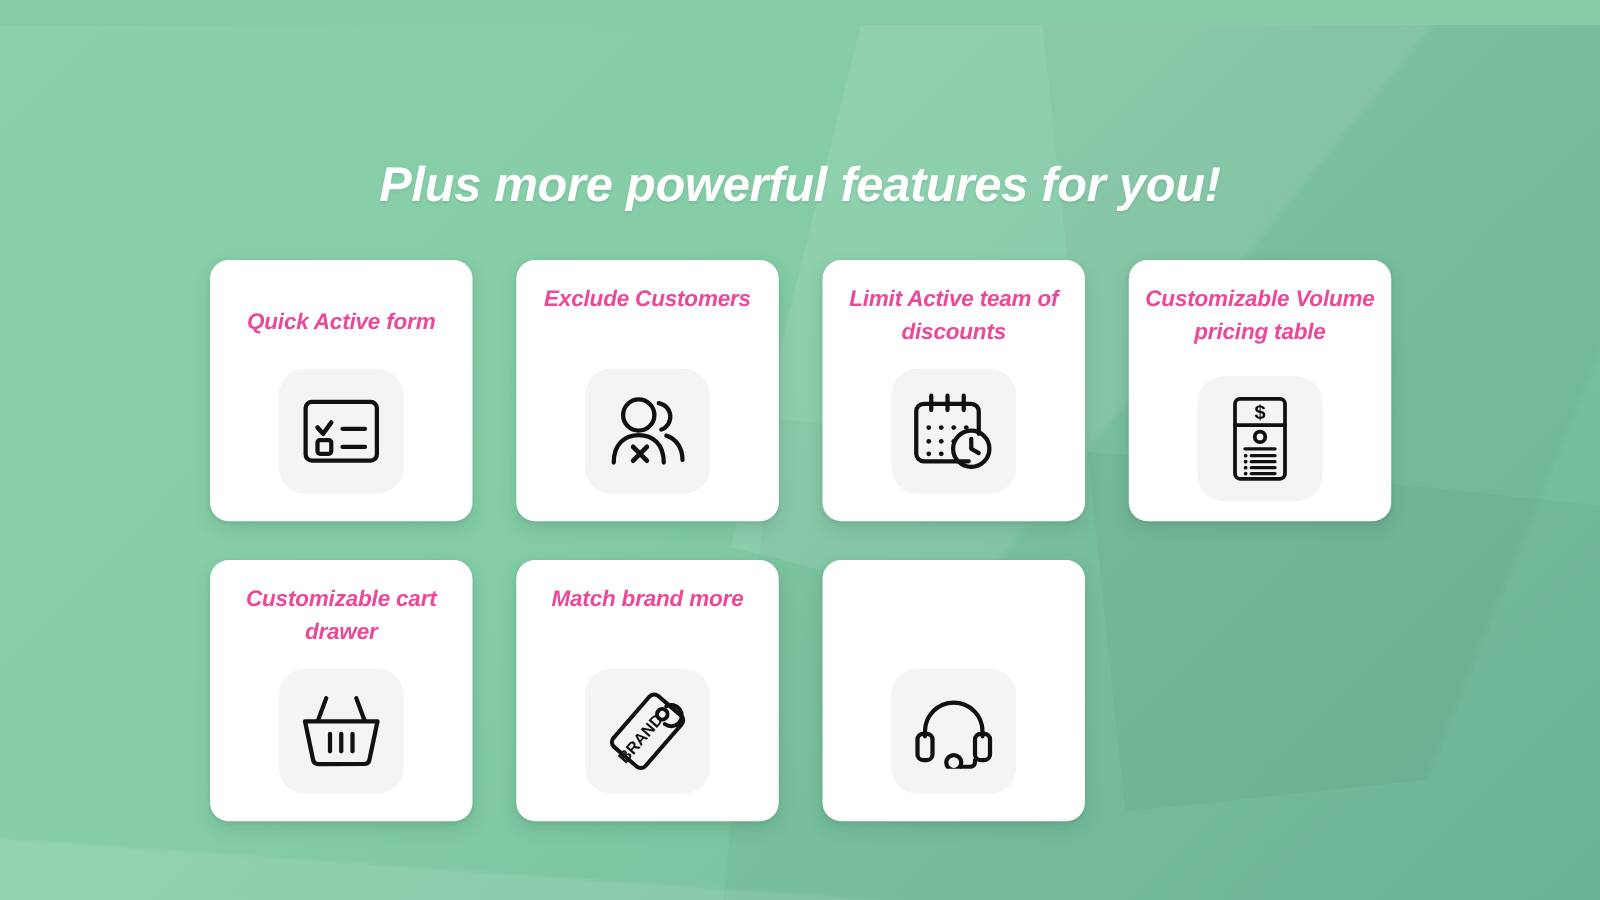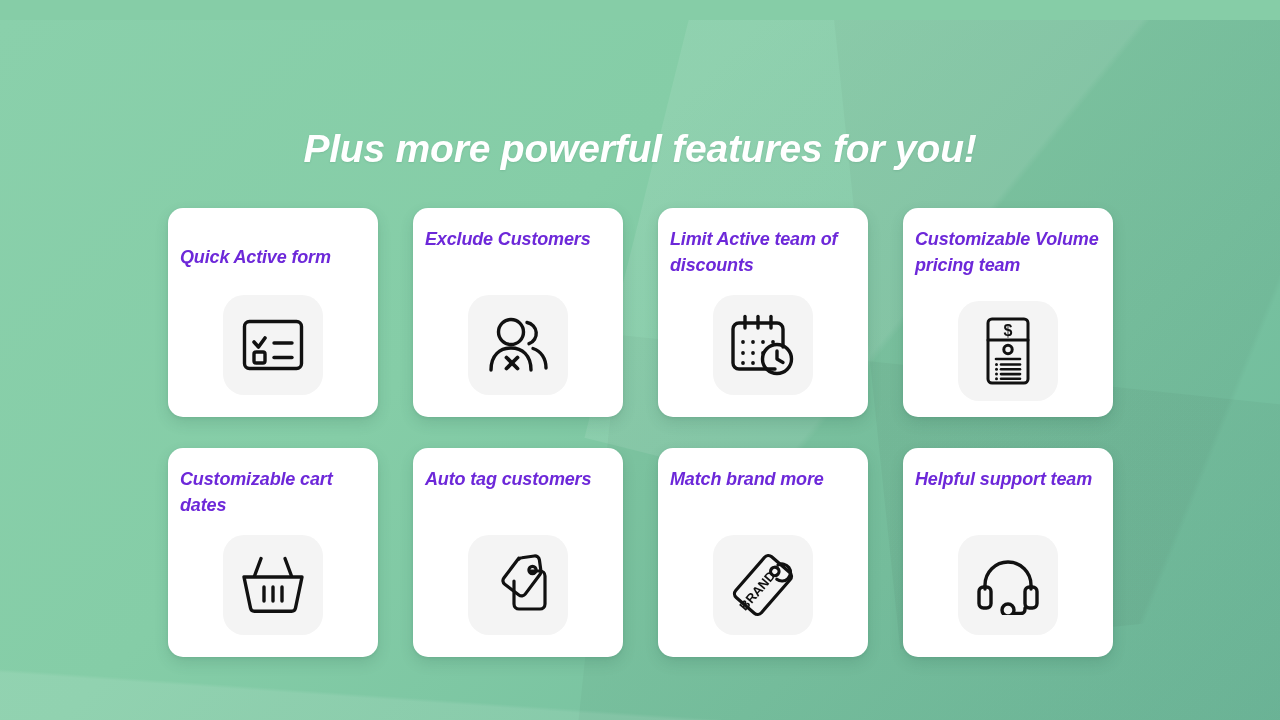--- a/index.html
+++ b/index.html
@@ -97,22 +97,22 @@
     box-shadow: 0 6px 14px rgba(40, 90, 70, 0.16), 0 1px 3px rgba(40,90,70,0.10);
     display: flex;
     flex-direction: column;
     align-items: center;
     box-sizing: border-box;
     padding-top: 18px;
   }
 
   .card-title {
     width: 186px;
-    text-align: left;
-    color: #6d28d9;
+    text-align: center;
+    color: #ec4899;
     font-size: 18px;
     line-height: 26px;
     font-weight: 700;
     font-style: italic;
     font-stretch: condensed;
     letter-spacing: -0.15px;
   }
 
   
   .card .title-box {
@@ -209,21 +209,21 @@
           <circle cx="13" cy="49" r="1.9" fill="#111" stroke="none"></circle>
           <circle cx="23" cy="49" r="1.9" fill="#111" stroke="none"></circle>
           <circle cx="47" cy="45" r="14.5"></circle>
           <polyline points="47,37 47,45 53,48.5"></polyline>
         </svg>
       </div>
     </div>
 
     <div class="card lines-3 tall-title">
       <div class="title-box">
-        <div class="card-title">Customizable Volume pricing team</div>
+        <div class="card-title">Customizable Volume pricing table</div>
       </div>
       <div class="icon-tile">
         <svg width="44" height="68" viewBox="0 0 44 68" fill="none" stroke="#111" stroke-width="3" stroke-linecap="round" stroke-linejoin="round">
           <rect x="2" y="2" width="40" height="64" rx="4"></rect>
           <line x1="2" y1="23" x2="42" y2="23"></line>
           <text x="22" y="18.5" font-family="'Liberation Sans', sans-serif" font-size="16" font-weight="700" fill="#111" stroke="none" text-anchor="middle">$</text>
           <circle cx="22" cy="32.5" r="4.2"></circle>
           <line x1="10" y1="42" x2="34" y2="42" stroke-width="2.6"></line>
           <circle cx="10.5" cy="47.5" r="1.5" fill="#111" stroke="none"></circle>
           <line x1="15" y1="47.5" x2="34" y2="47.5" stroke-width="2.6"></line>
@@ -232,67 +232,52 @@
           <circle cx="10.5" cy="57.1" r="1.5" fill="#111" stroke="none"></circle>
           <line x1="15" y1="57.1" x2="34" y2="57.1" stroke-width="2.6"></line>
           <circle cx="10.5" cy="61.8" r="1.5" fill="#111" stroke="none"></circle>
           <line x1="15" y1="61.8" x2="34" y2="61.8" stroke-width="2.6"></line>
         </svg>
       </div>
     </div>
 
     <div class="card lines-2">
       <div class="title-box">
-        <div class="card-title">Customizable cart dates</div>
+        <div class="card-title">Customizable cart drawer</div>
       </div>
       <div class="icon-tile">
         <svg width="66" height="58" viewBox="0 0 66 58" fill="none" stroke="#111" stroke-width="3.4" stroke-linecap="round" stroke-linejoin="round">
           <path d="M4 21h58l-6.5 31a4 4 0 0 1-3.9 3.2H14.4a4 4 0 0 1-3.9-3.2z"></path>
           <line x1="21" y1="2.5" x2="14.5" y2="20"></line>
           <line x1="45" y1="2.5" x2="51.5" y2="20"></line>
           <line x1="24" y1="31" x2="24" y2="45"></line>
           <line x1="33" y1="31" x2="33" y2="45"></line>
           <line x1="42" y1="31" x2="42" y2="45"></line>
         </svg>
       </div>
     </div>
 
-    <div class="card lines-2">
-      <div class="title-box">
-        <div class="card-title">Auto tag customers</div>
-      </div>
-      <div class="icon-tile">
-        <svg width="64" height="62" viewBox="0 0 64 62" fill="none" stroke="#111" stroke-width="3.2" stroke-linecap="round" stroke-linejoin="round">
-          <path d="M35.5 4.5 L18 22 a4.5 4.5 0 0 0 0 6.4 L30.5 41 a4.5 4.5 0 0 0 6.4 0 L54.4 23.4 a4.5 4.5 0 0 0 1.3 -3.2 V9 a4.5 4.5 0 0 0 -4.5 -4.5 H38.7 a4.5 4.5 0 0 0 -3.2 1z" transform="rotate(-8 32 24)"></path>
-          <path d="M28 27 L28 50 a5 5 0 0 0 5 5 h21 a5 5 0 0 0 5 -5 V22 a5 5 0 0 0 -5 -5 h-9"></path>
-          <circle cx="46.5" cy="16" r="3.6"></circle>
-        </svg>
-      </div>
-    </div>
 
     <div class="card lines-2">
       <div class="title-box">
         <div class="card-title">Match brand more</div>
       </div>
       <div class="icon-tile">
         <svg width="64" height="64" viewBox="0 0 64 64" fill="none" stroke="#111" stroke-width="3.2" stroke-linecap="round" stroke-linejoin="round">
           <g transform="rotate(41 32 32)">
             <path d="M20 5 h24 a5 5 0 0 1 5 5 v44 a5 5 0 0 1 -5 5 h-24 a5 5 0 0 1 -5 -5 V10 a5 5 0 0 1 5 -5 z"></path>
             <circle cx="32" cy="14" r="4.2"></circle>
             <text x="32" y="44" font-family="'Liberation Sans', sans-serif" font-size="13" font-weight="700" fill="#111" stroke="none" text-anchor="middle" transform="rotate(-90 32 40)">BRAND</text>
           </g>
           <path d="M47 12 a8.5 8.5 0 1 1 -1.2 14.2" stroke-width="3.2"></path>
         </svg>
       </div>
     </div>
 
     <div class="card lines-2">
-      <div class="title-box">
-        <div class="card-title">Helpful support team</div>
-      </div>
       <div class="icon-tile">
         <svg width="64" height="60" viewBox="0 0 64 60" fill="none" stroke="#111" stroke-width="3.4" stroke-linecap="round" stroke-linejoin="round">
           <path d="M9 34 V30 a23 23 0 0 1 46 0 v4"></path>
           <rect x="3" y="32" width="12" height="21" rx="4.5"></rect>
           <rect x="49" y="32" width="12" height="21" rx="4.5"></rect>
           <path d="M49 53 v1.5 a4 4 0 0 1 -4 4 h-7"></path>
           <circle cx="32" cy="55" r="6"></circle>
         </svg>
       </div>
     </div>

